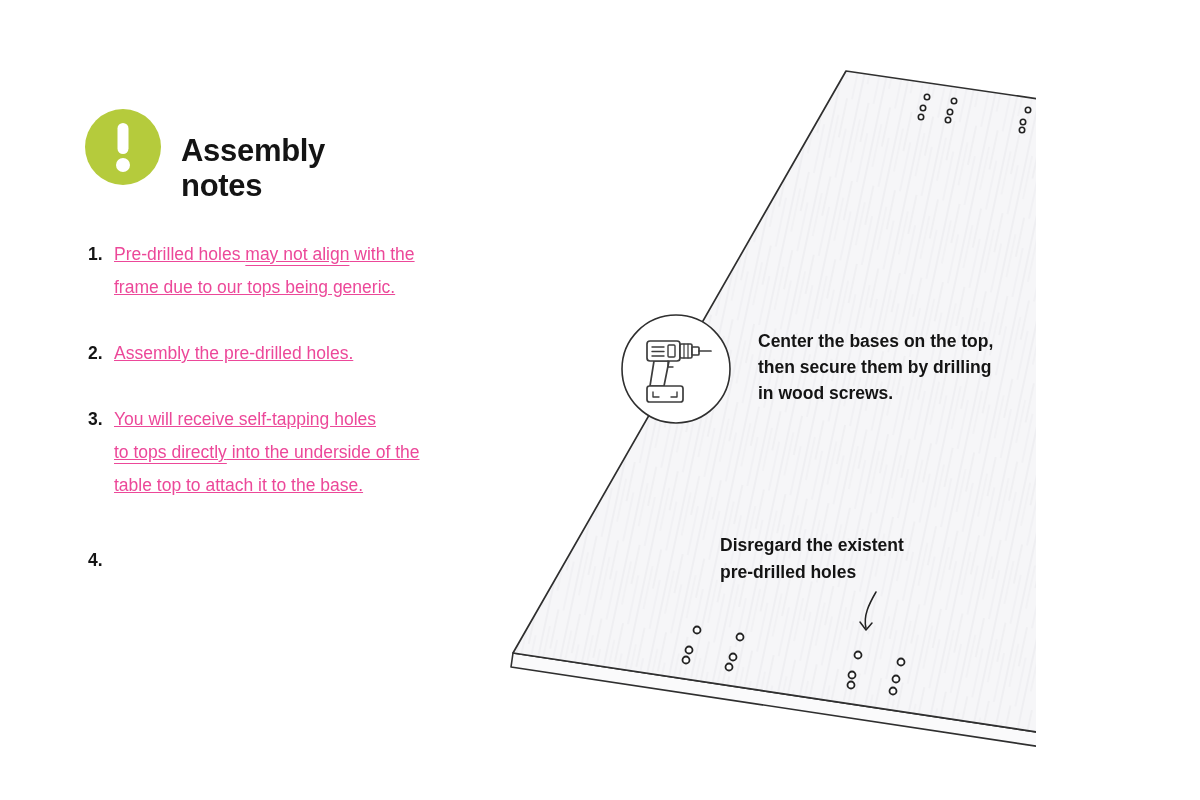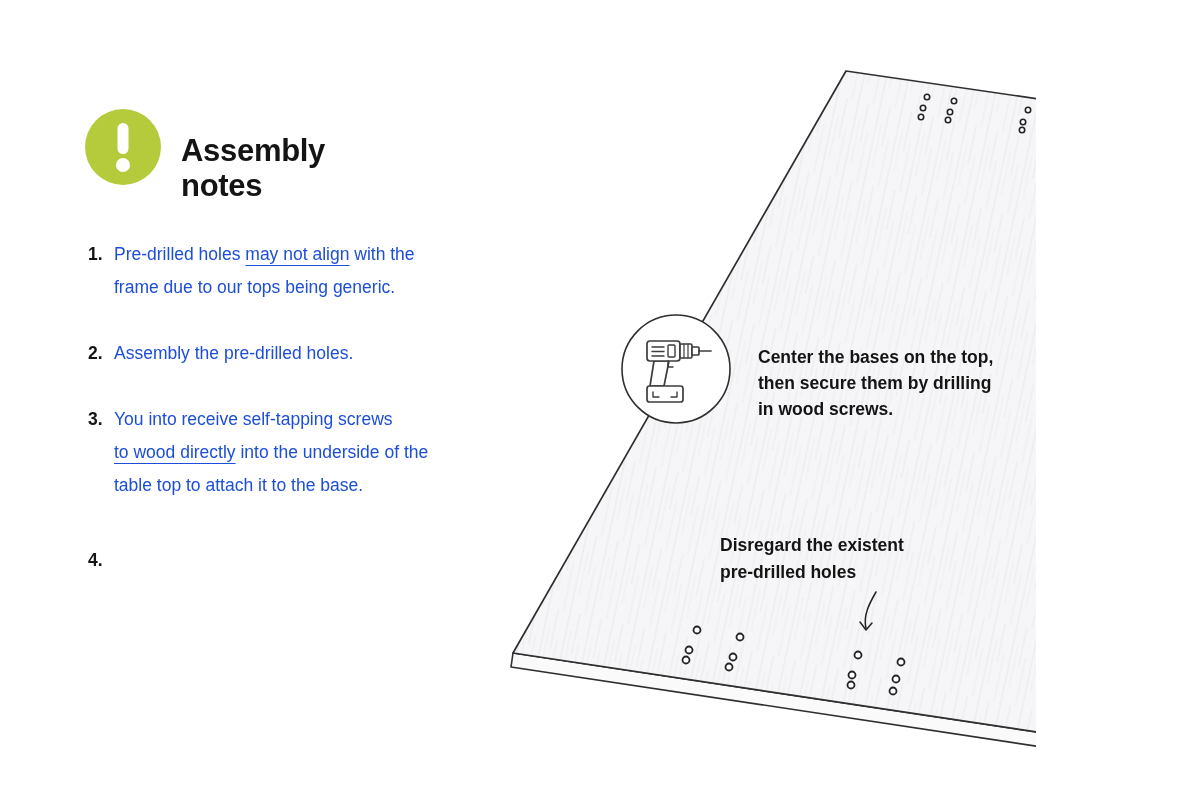--- a/index.html
+++ b/index.html
@@ -15,28 +15,28 @@
   .page-title{
     position:absolute;left:181px;top:112px;
     font-size:31px;font-weight:800;line-height:35px;letter-spacing:-0.3px;
     color:#141414;white-space:pre-line;
   }
 
   .notes{position:absolute;left:88px;top:238px;width:396px;font-size:17.5px;line-height:33px;}
   .note{display:flex;margin-bottom:33px;}
   .note.gap-lg{margin-bottom:42px;}
   .note-num{font-weight:700;width:26px;flex:none;color:#141414;}
-  .note-text{white-space:pre-line;color:#1d4ed8;}
+  .note-text{white-space:pre-line;color:#ec4899;text-decoration:underline;}
   .u{text-decoration:underline;text-underline-offset:5px;text-decoration-thickness:1.2px;}
 
   .annotation{
     position:absolute;font-weight:700;font-size:17.5px;line-height:26px;
     color:#141414;white-space:pre-line;
   }
-  .annotation-drill{left:758px;top:344px;}
+  .annotation-drill{left:758px;top:328px;}
   .annotation-holes{left:720px;top:532px;line-height:27px;}
 </style>
 </head>
 <body>
 
 <div class="page">
 
   <svg class="illustration" width="1200" height="800" viewBox="0 0 1200 800" aria-hidden="true">
     <defs>
       <pattern id="grain" width="22" height="80" patternUnits="userSpaceOnUse" patternTransform="rotate(12)">
@@ -126,22 +126,22 @@
       <span class="note-num">1.</span>
       <span class="note-text"><span>Pre-drilled holes </span><span class="u">may not align</span><span> with the
 frame due to our tops being generic.</span></span>
     </div>
     <div class="note">
       <span class="note-num">2.</span>
       <span class="note-text"><span>Assembly the pre-drilled holes.</span><span class="u"></span><span></span></span>
     </div>
     <div class="note gap-lg">
       <span class="note-num">3.</span>
-      <span class="note-text"><span>You into receive self-tapping screws
-</span><span class="u">to wood directly</span><span> into the underside of the
+      <span class="note-text"><span>You will receive self-tapping holes
+</span><span class="u">to tops directly</span><span> into the underside of the
 table top to attach it to the base.</span></span>
     </div>
     <div class="note">
       <span class="note-num">4.</span>
     </div>
   </div>
 
   <div class="annotation annotation-drill">Center the bases on the top,
 then secure them by drilling
 in wood screws.</div>

